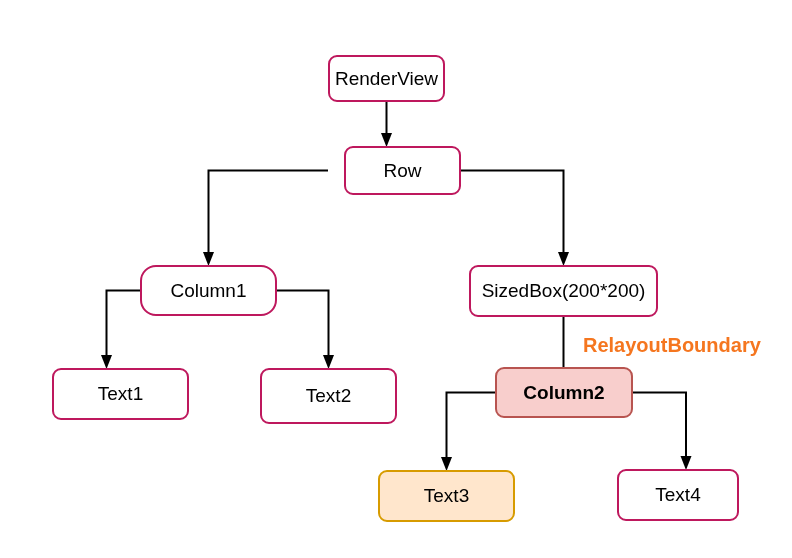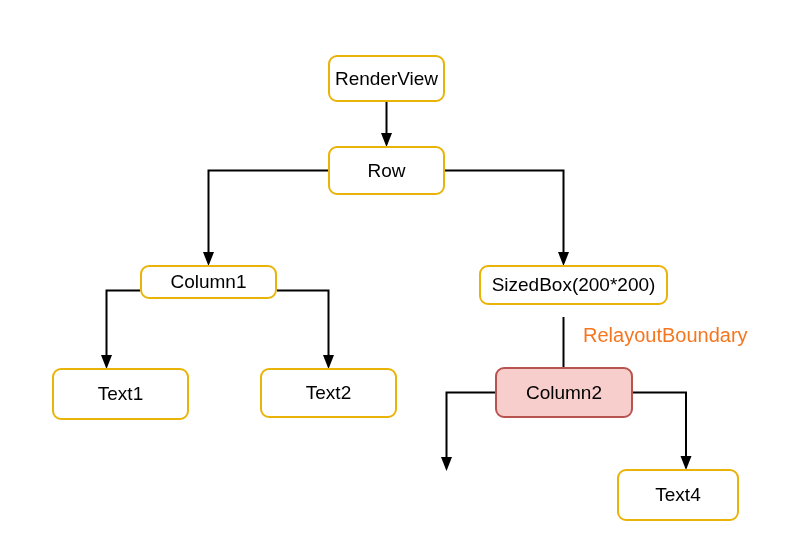--- a/index.html
+++ b/index.html
@@ -8,21 +8,21 @@
     width:792px;height:558px;
     background:#ffffff;
     font-family:"Liberation Sans", sans-serif;
     overflow:hidden;
   }
   .edges{position:absolute;left:0;top:0;width:792px;height:558px;}
   .node{
     position:absolute;
     box-sizing:border-box;
     display:flex;align-items:center;justify-content:center;
-    border:2px solid #eab308;
+    border:2px solid #be185d;
     border-radius:9px;
     background:#ffffff;
     font-size:19px;
     color:#000000;
     white-space:nowrap;
     z-index:2;
   }
   .node.red{background:#F8CECC;border-color:#B85450;}
   .node.orange{background:#FFE6CC;border-color:#D79B00;}
   .annotation{
@@ -59,30 +59,31 @@
 
     <path d="M495,392.5 H446.5 V458"></path>
     <polygon fill="#000000" stroke="none" points="446.5,471 441,457 452,457"></polygon>
 
     <path d="M633,392.5 H686 V457"></path>
     <polygon fill="#000000" stroke="none" points="686,470 680.5,456 691.5,456"></polygon>
   </svg>
 
   <div class="node" style="left:328px;top:55px;width:117px;height:47px;">RenderView</div>
 
-  <div class="node" style="left:328px;top:146px;width:117px;height:49px;">Row</div>
+  <div class="node" style="left:344px;top:146px;width:117px;height:49px;">Row</div>
 
-  <div class="node" style="left:140px;top:265px;width:137px;height:34px;">Column1</div>
+  <div class="node" style="left:140px;top:265px;width:137px;height:51px;border-radius:16px;">Column1</div>
 
-  <div class="node" style="left:469px;top:265px;width:189px;height:40px;margin-left:10px;">SizedBox(200*200)</div>
+  <div class="node" style="left:469px;top:265px;width:189px;height:52px;">SizedBox(200*200)</div>
 
   <div class="node" style="left:52px;top:368px;width:137px;height:52px;">Text1</div>
 
-  <div class="node" style="left:260px;top:368px;width:137px;height:50px;">Text2</div>
+  <div class="node" style="left:260px;top:368px;width:137px;height:56px;">Text2</div>
 
-  <div class="node red" style="left:495px;top:367px;width:138px;height:51px;">Column2</div>
+  <div class="node red" style="left:495px;top:367px;width:138px;height:51px;font-weight:bold;">Column2</div>
 
+  <div class="node orange" style="left:378px;top:470px;width:137px;height:52px;">Text3</div>
 
   <div class="node" style="left:617px;top:469px;width:122px;height:52px;">Text4</div>
 
-  <div class="annotation" style="left:583px;top:324px;">RelayoutBoundary</div>
+  <div class="annotation" style="left:583px;top:334px;font-weight:bold;">RelayoutBoundary</div>
 
 </div>
 
 </body></html>

